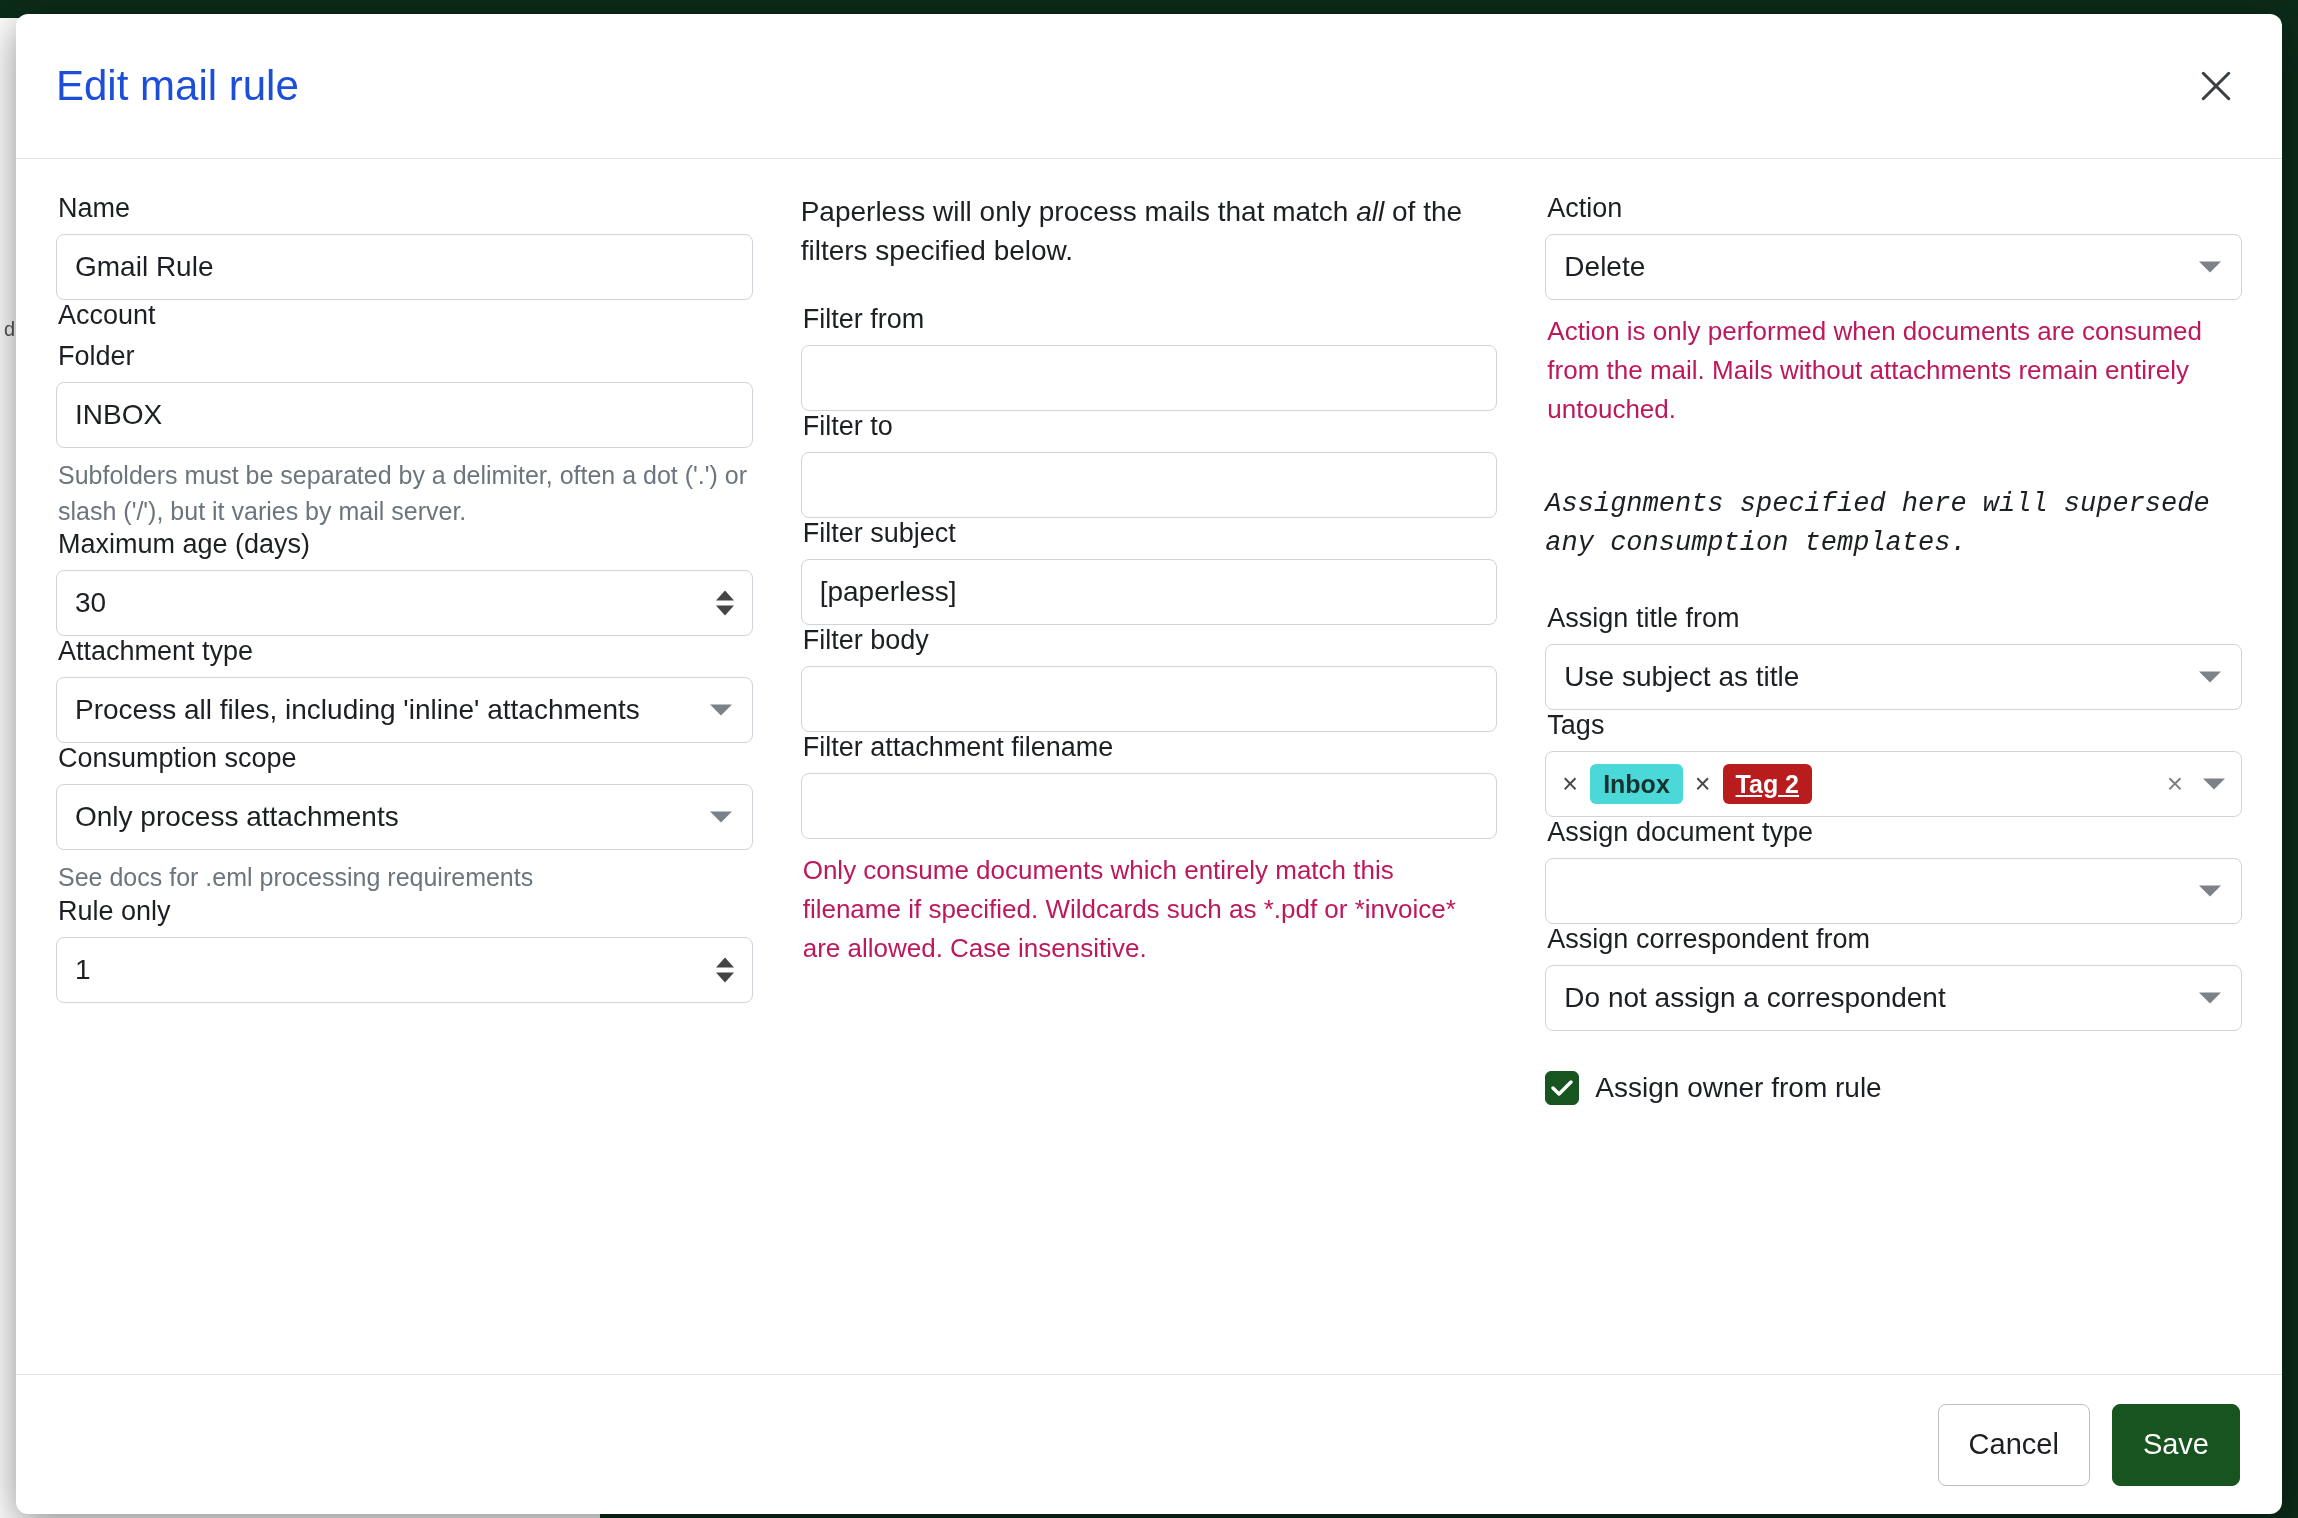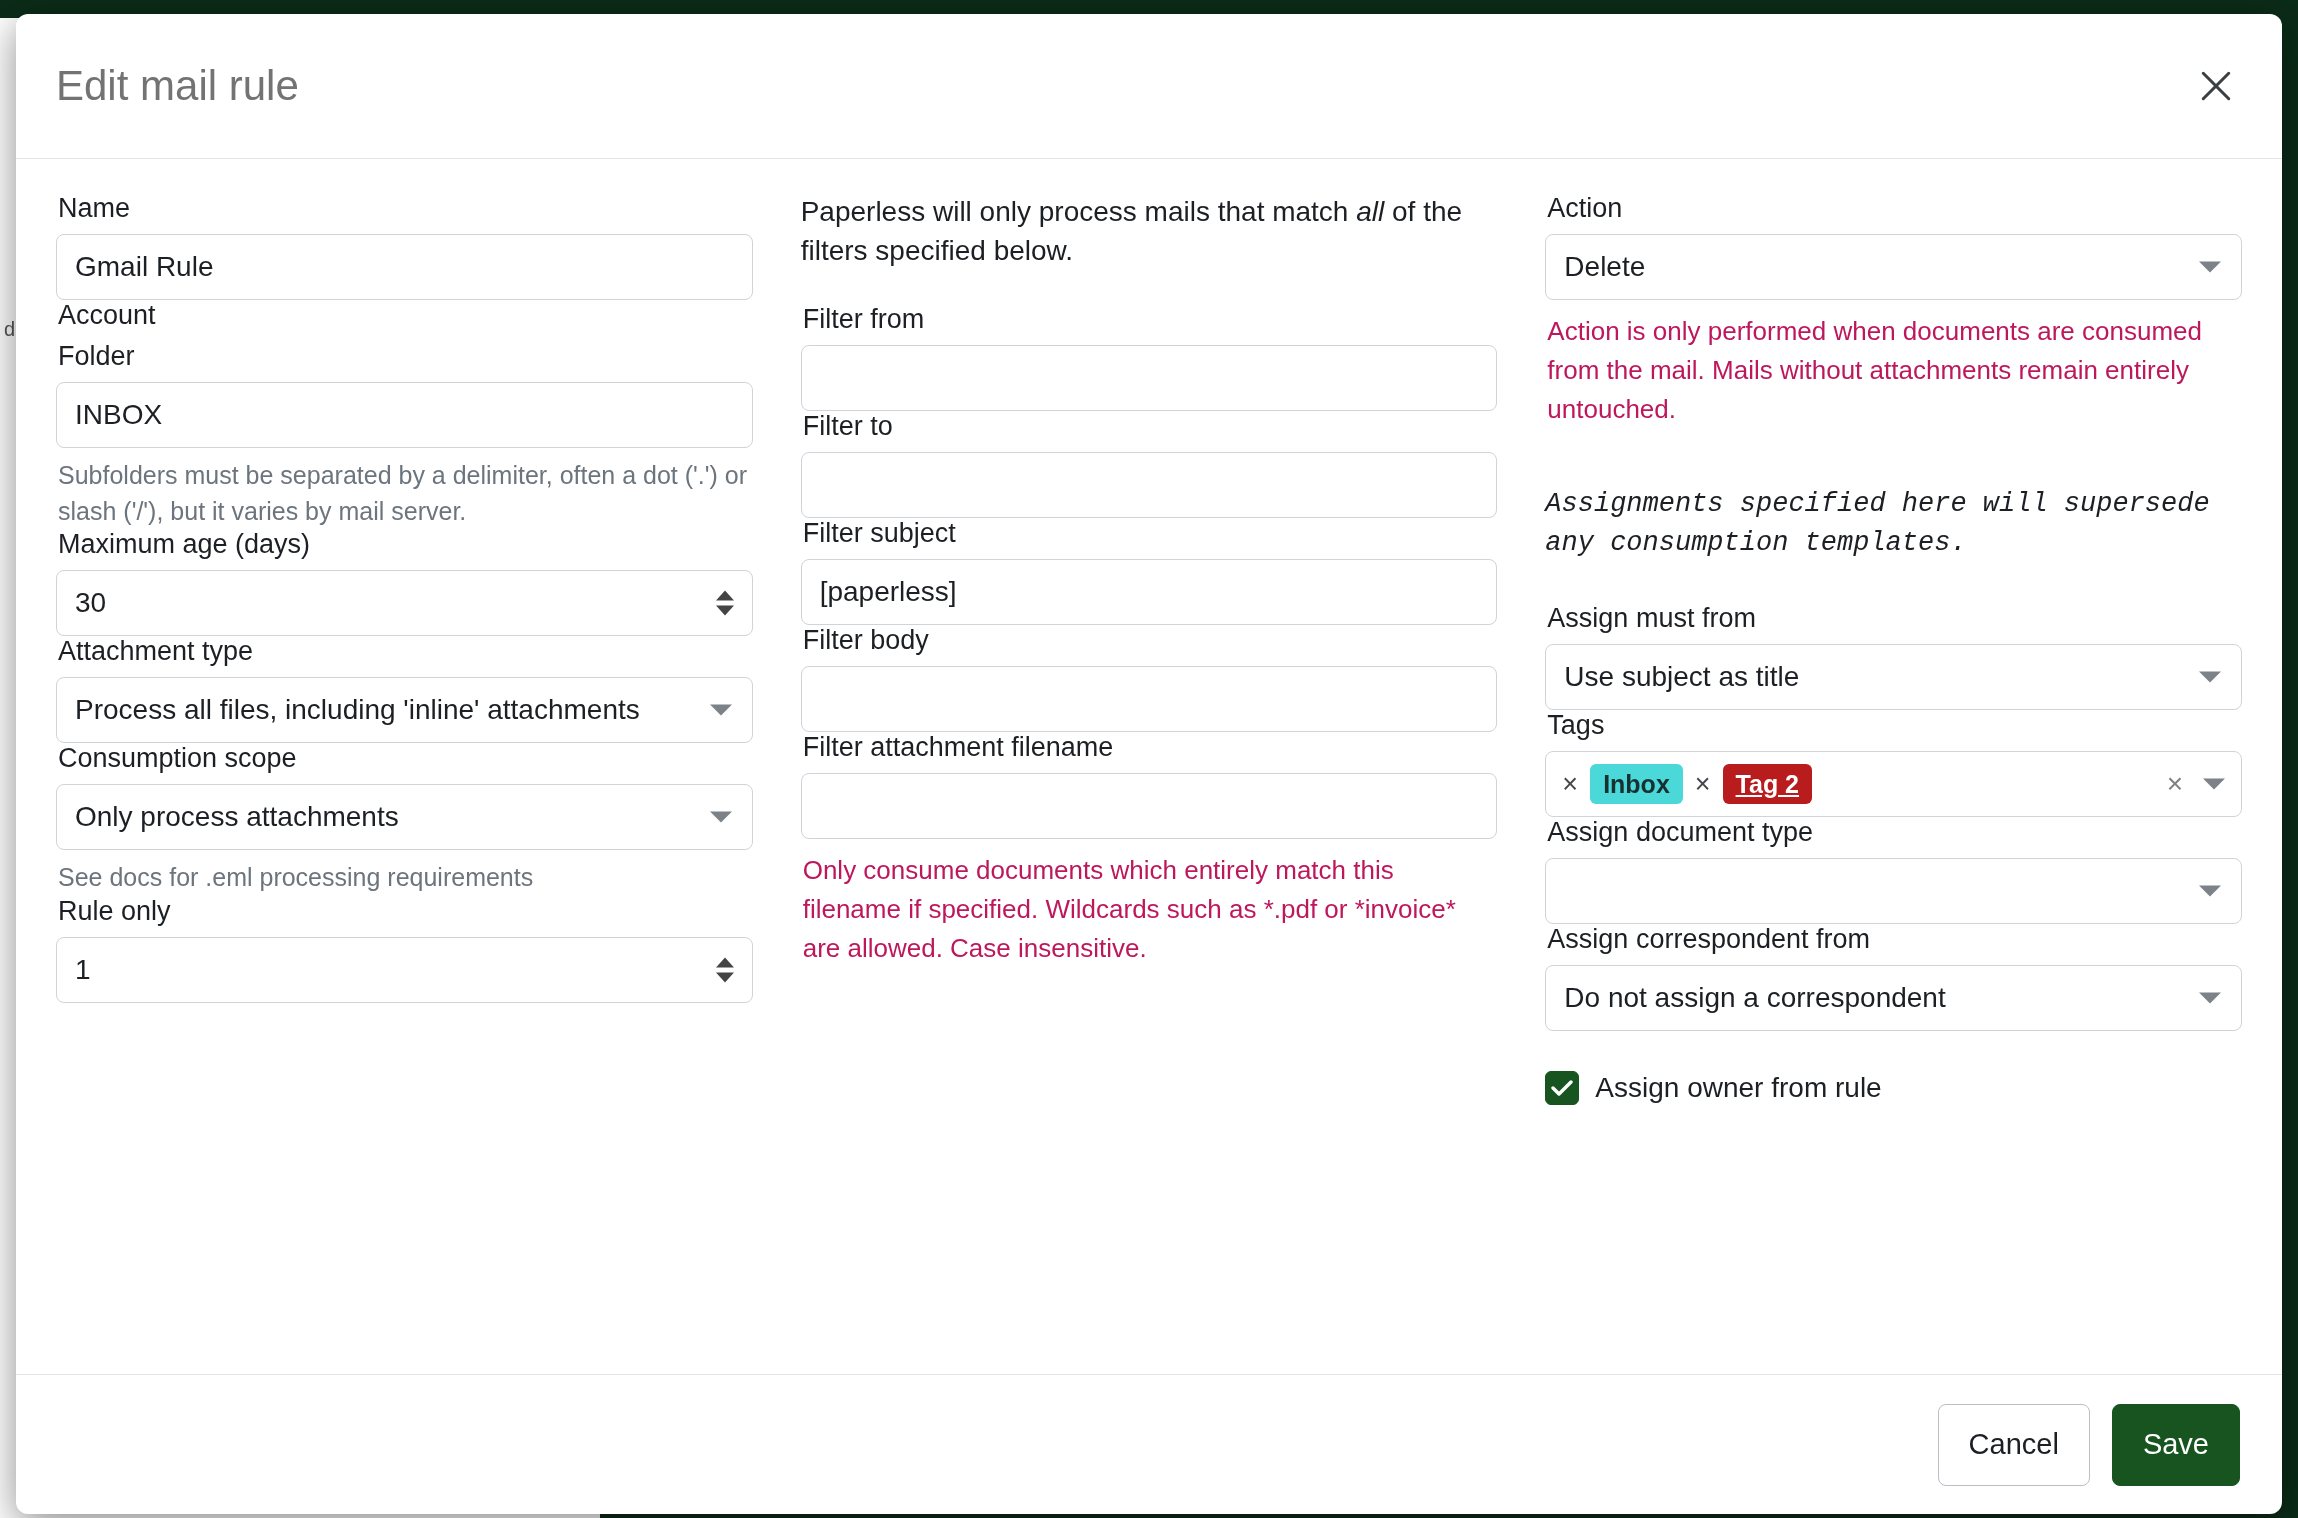--- a/index.html
+++ b/index.html
@@ -35,21 +35,21 @@
   }
   .modal-header {
     height: 145px;
     border-bottom: 1px solid #e3e6e8;
     display: flex; align-items: center;
     padding: 0 40px;
     position: relative;
   }
   .modal-title {
     font-size: 42px;
-    color: #737373;
+    color: #1d4ed8;
     font-weight: 400;
   }
   .close-btn {
     position: absolute;
     right: 40px; top: 50%;
     transform: translateY(-50%);
     width: 52px; height: 52px;
     border: none; background: transparent;
     cursor: pointer;
     display: flex; align-items: center; justify-content: center;
@@ -281,21 +281,21 @@
     <div class="col-right">
       <label class="fld">Action</label>
       <div class="select">
         <span>Delete</span>
         <span class="caret"></span>
       </div>
       <div class="desc">Action is only performed when documents are consumed from the mail. Mails without attachments remain entirely untouched.</div>
 
       <p class="note-i">Assignments specified here will supersede any consumption templates.</p>
 
-      <label class="fld">Assign must from</label>
+      <label class="fld">Assign title from</label>
       <div class="select">
         <span>Use subject as title</span>
         <span class="caret"></span>
       </div>
 
       <label class="fld gap">Tags</label>
       <div class="tags-field">
         <span class="tag-x">×</span>
         <span class="chip" style="background:#4ad8d8;color:#16312f;">Inbox</span>
         <span class="tag-x">×</span>

